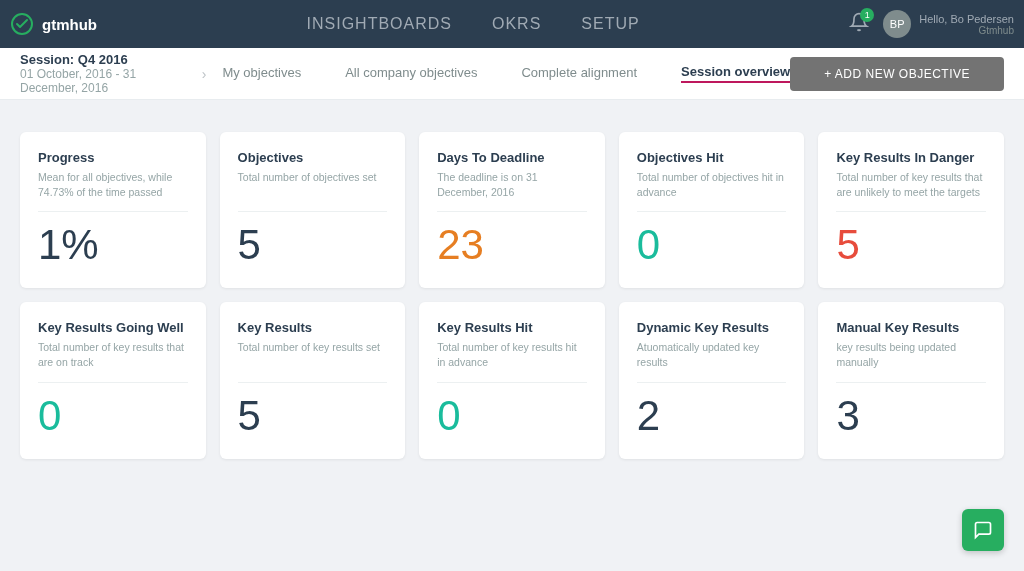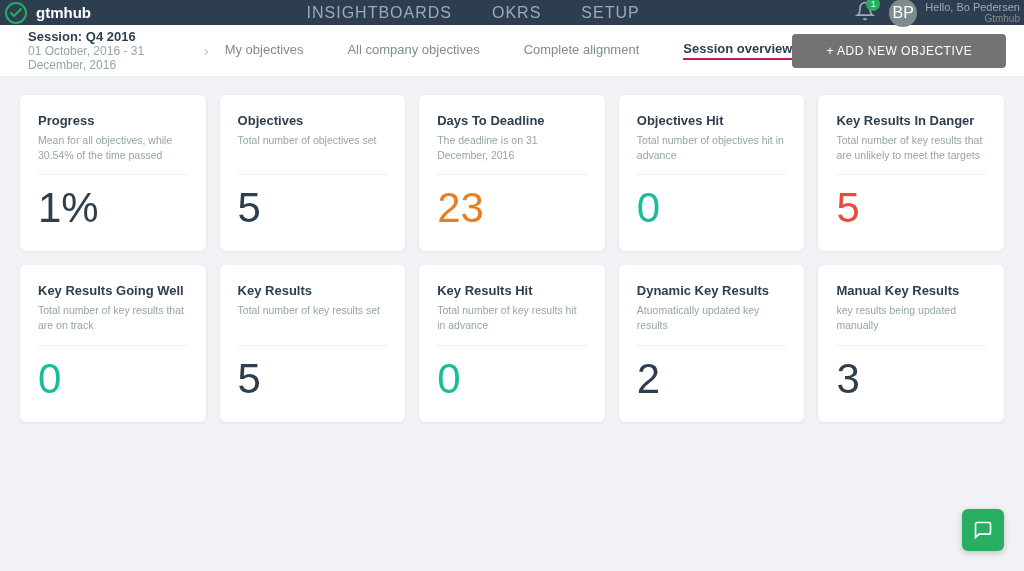--- a/index.html
+++ b/index.html
@@ -1,24 +1,24 @@
 <!DOCTYPE html>
 <html><head>
   <meta charset="utf-8">
   <style>
     * { box-sizing: border-box; margin: 0; padding: 0; }
     body { font-family: 'Segoe UI', Arial, sans-serif; background: #f0f2f5; width: 1024px; height: 571px; overflow: hidden; }
 
     
     .top-nav {
       background: #2c3e50;
-      height: 25px;
-      display: flex;
-      align-items: center;
-      padding: 0 4px;
+      height: 48px;
+      display: flex;
+      align-items: center;
+      padding: 0 10px;
       justify-content: space-between;
     }
     .logo-area {
       display: flex;
       align-items: center;
       gap: 8px;
     }
     .logo-icon {
       width: 24px;
       height: 24px;
@@ -72,38 +72,37 @@
     .avatar {
       width: 28px;
       height: 28px;
       border-radius: 50%;
       background: #7f8c8d;
       overflow: hidden;
       display: flex;
       align-items: center;
       justify-content: center;
       color: #fff;
-      font-size: 16px;
+      font-size: 11px;
     }
     .user-info { text-align: right; }
     .user-hello { color: #a0aab4; font-size: 11px; }
     .user-company { color: #7f8c8d; font-size: 10px; }
 
     
     .sub-nav {
       background: #fff;
       height: 52px;
       display: flex;
       align-items: center;
       padding: 0 20px;
       border-bottom: 1px solid #e8ecef;
     }
     .session-info {
       min-width: 160px;
-      margin-left: 8px;
     }
     .session-title {
       font-size: 13px;
       font-weight: 600;
       color: #2c3e50;
     }
     .session-dates {
       font-size: 12px;
       color: #95a5a6;
     }
@@ -142,21 +141,21 @@
       letter-spacing: 0.5px;
       cursor: pointer;
       display: flex;
       align-items: center;
       gap: 6px;
       white-space: nowrap;
     }
 
     
     .main-content {
-      padding: 18px 20px;
+      padding: 32px 20px;
       background: #f0f2f5;
       display: flex;
       flex-direction: column;
       gap: 14px;
     }
 
     
     .cards-row {
       display: grid;
       grid-template-columns: repeat(5, 1fr);
@@ -262,21 +261,21 @@
     <span class="tab active">Session overview</span>
   </div>
   <button class="add-objective-btn">+ ADD NEW OBJECTIVE</button>
 </div>
 
 <div class="main-content">
 
   <div class="cards-row" id="row1-container">
       <div class="card">
       <div class="card-title">Progress</div>
-      <div class="card-desc">Mean for all objectives, while 30.54% of the time passed</div>
+      <div class="card-desc">Mean for all objectives, while 74.73% of the time passed</div>
       <hr class="card-divider">
       <div class="card-value ">1%</div>
     </div>
       <div class="card">
       <div class="card-title">Objectives</div>
       <div class="card-desc">Total number of objectives set</div>
       <hr class="card-divider">
       <div class="card-value ">5</div>
     </div>
       <div class="card">

